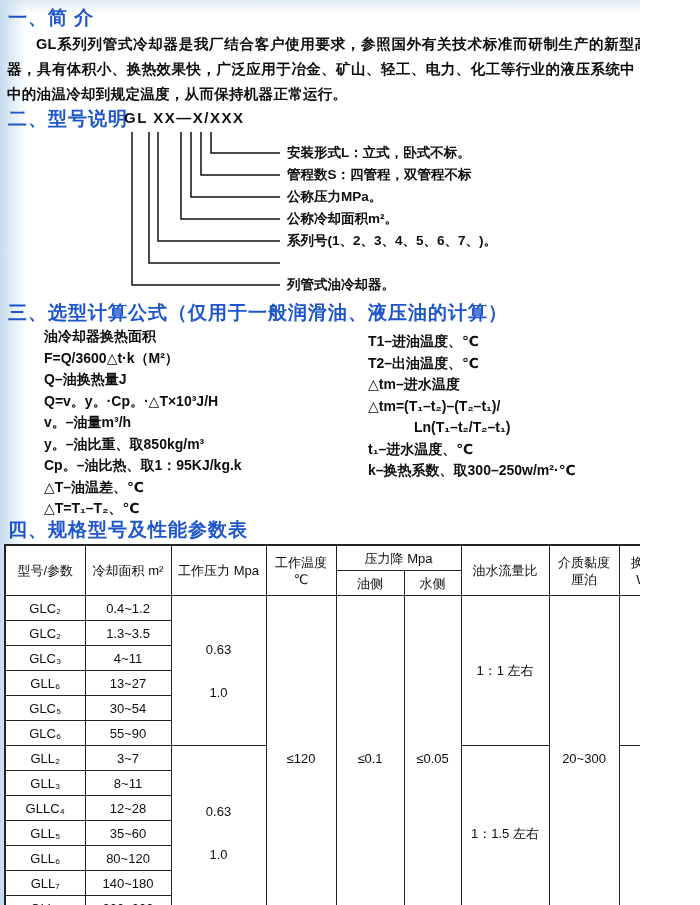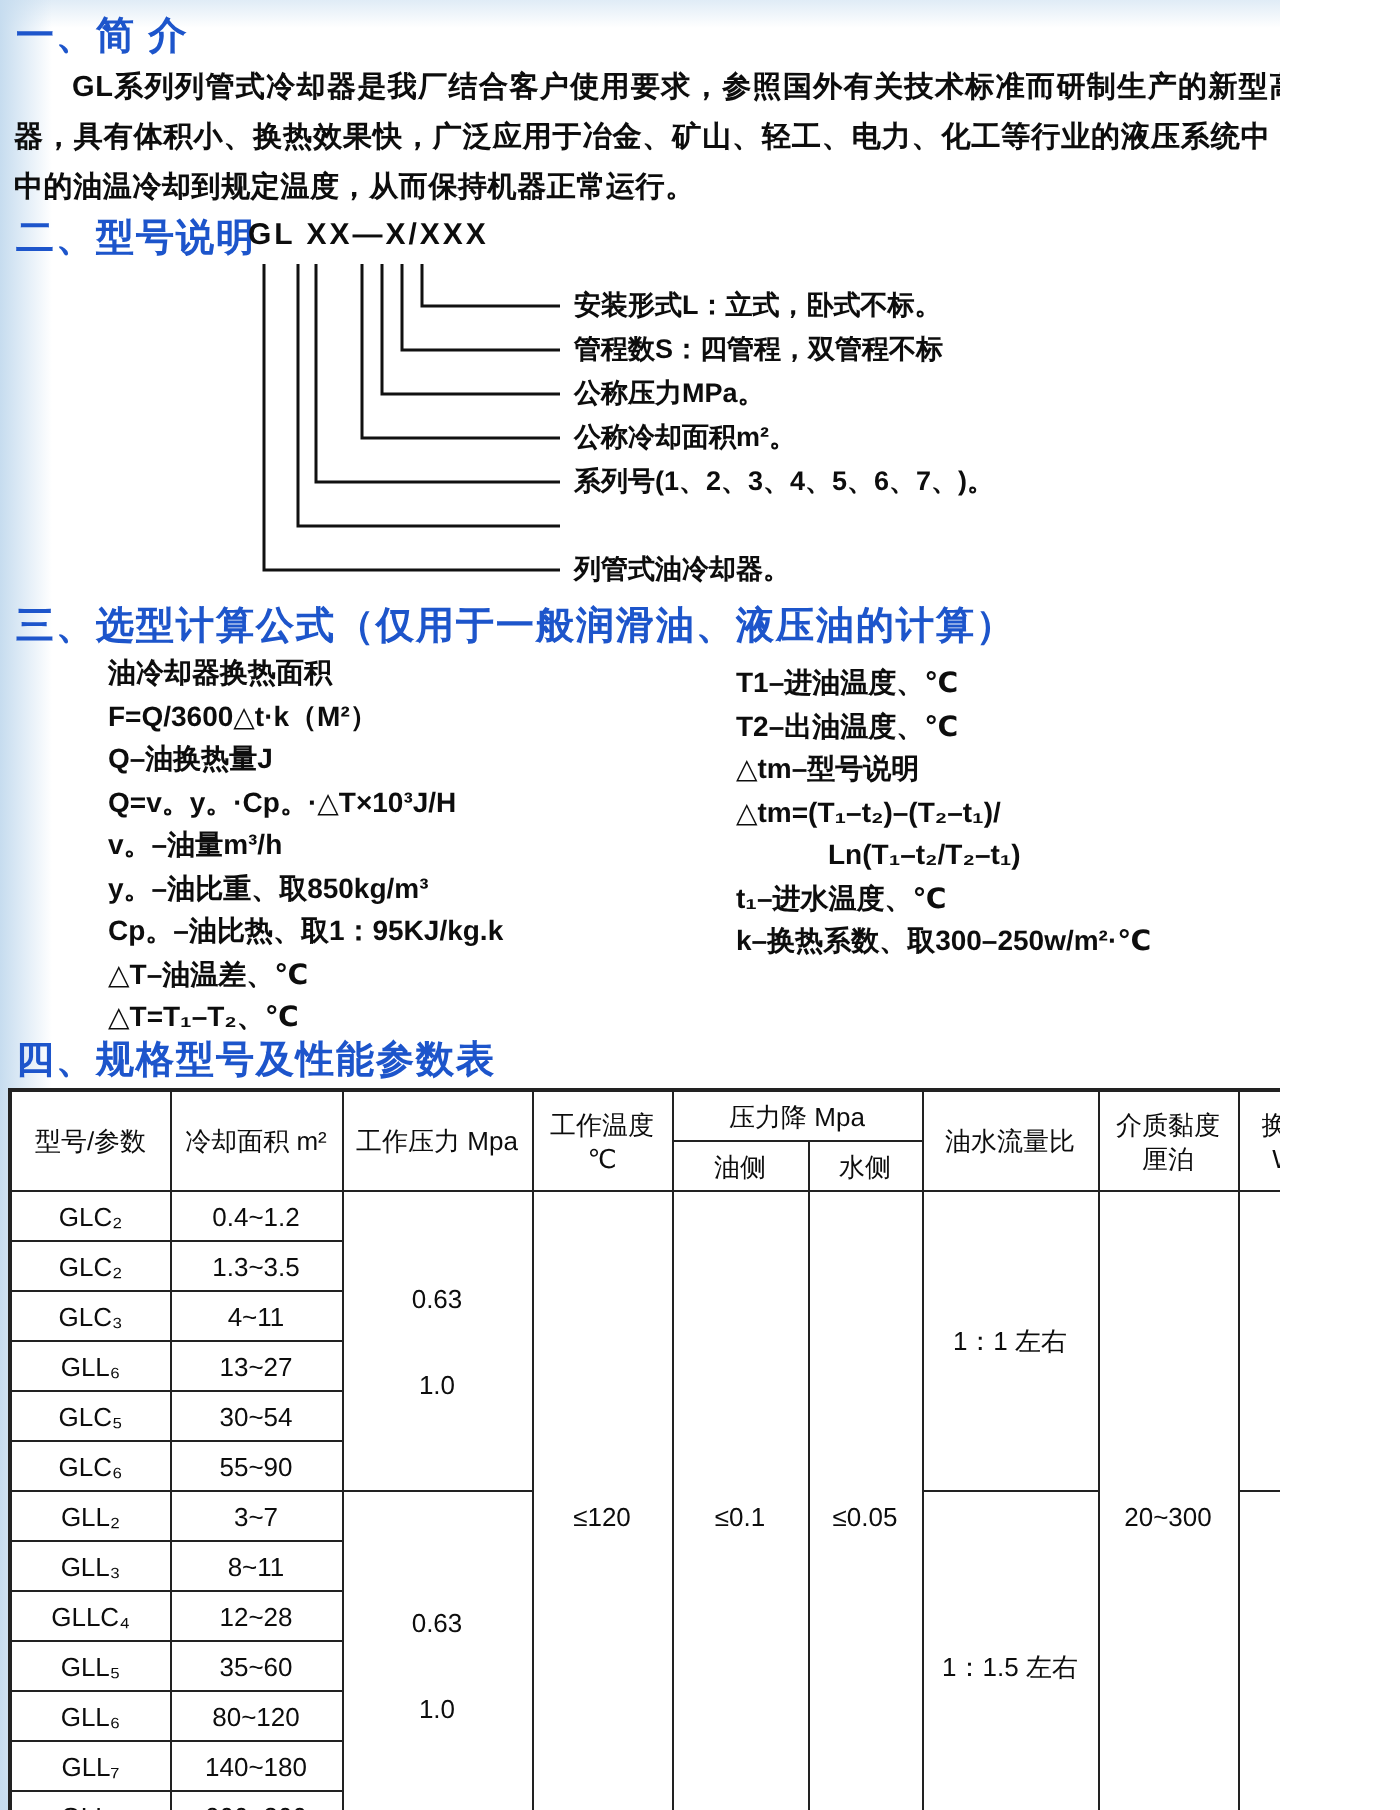--- a/index.html
+++ b/index.html
@@ -79,35 +79,35 @@
     </svg>
     <div class="dlabel" style="top:38px;">安装形式L：立式，卧式不标。</div>
     <div class="dlabel" style="top:60px;">管程数S：四管程，双管程不标</div>
     <div class="dlabel" style="top:82px;">公称压力MPa。</div>
     <div class="dlabel" style="top:104px;">公称冷却面积m²。</div>
     <div class="dlabel" style="top:126px;">系列号(1、2、3、4、5、6、7、)。</div>
     <div class="dlabel" style="top:170px;">列管式油冷却器。</div>
   </div>
 
   <div class="sec-heading" style="top:300px;">三、选型计算公式（仅用于一般润滑油、液压油的计算）</div>
-  <div class="fcol" style="left:54px;top:326px;">
+  <div class="fcol" style="left:44px;top:326px;">
     <div>油冷却器换热面积</div>
     <div>F=Q/3600△t·k（M²）</div>
     <div>Q–油换热量J</div>
     <div>Q=v。y。·Cp。·△T×10³J/H</div>
     <div>v。–油量m³/h</div>
     <div>y。–油比重、取850kg/m³</div>
     <div>Cp。–油比热、取1：95KJ/kg.k</div>
     <div>△T–油温差、℃</div>
     <div>△T=T₁–T₂、℃</div>
   </div>
   <div class="fcol" style="left:368px;top:331px;">
     <div>T1–进油温度、℃</div>
     <div>T2–出油温度、℃</div>
-    <div>△tm–型号说明</div>
+    <div>△tm–进水温度</div>
     <div>△tm=(T₁–t₂)–(T₂–t₁)/</div>
     <div class="indent">Ln(T₁–t₂/T₂–t₁)</div>
     <div>t₁–进水温度、℃</div>
     <div>k–换热系数、取300–250w/m²·℃</div>
   </div>
 
   <div class="sec-heading" style="top:517px;">四、规格型号及性能参数表</div>
 
   <table class="spec-table">
     <colgroup>

